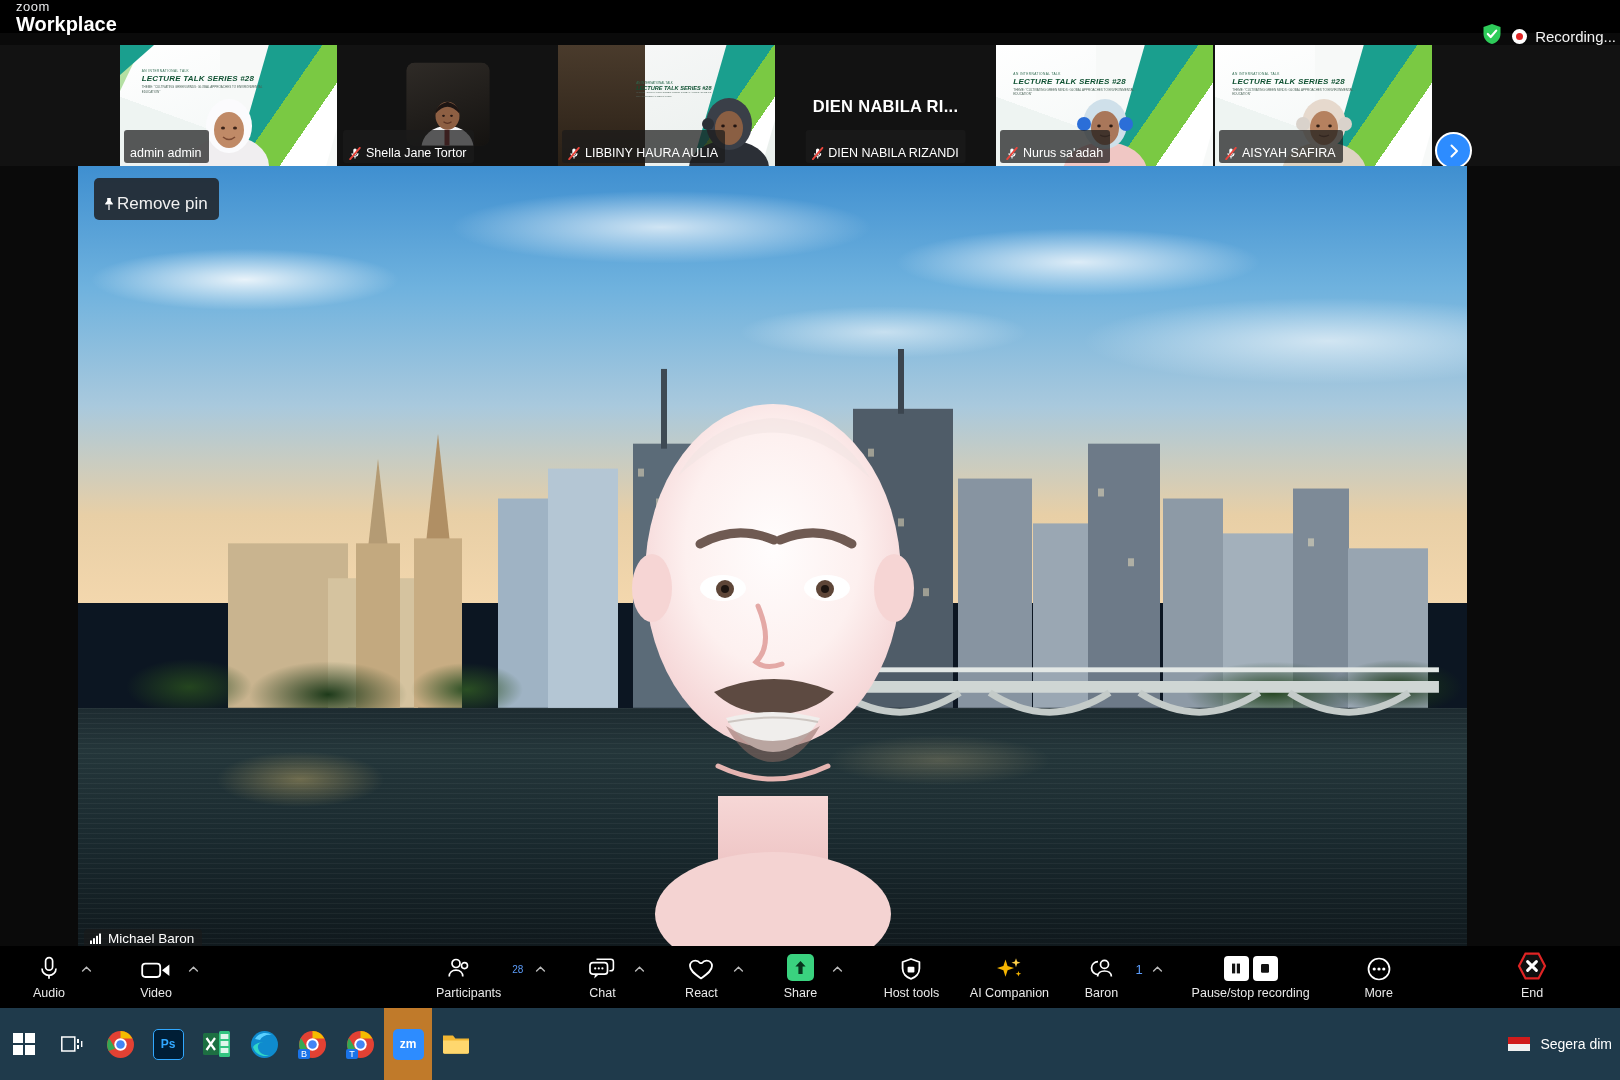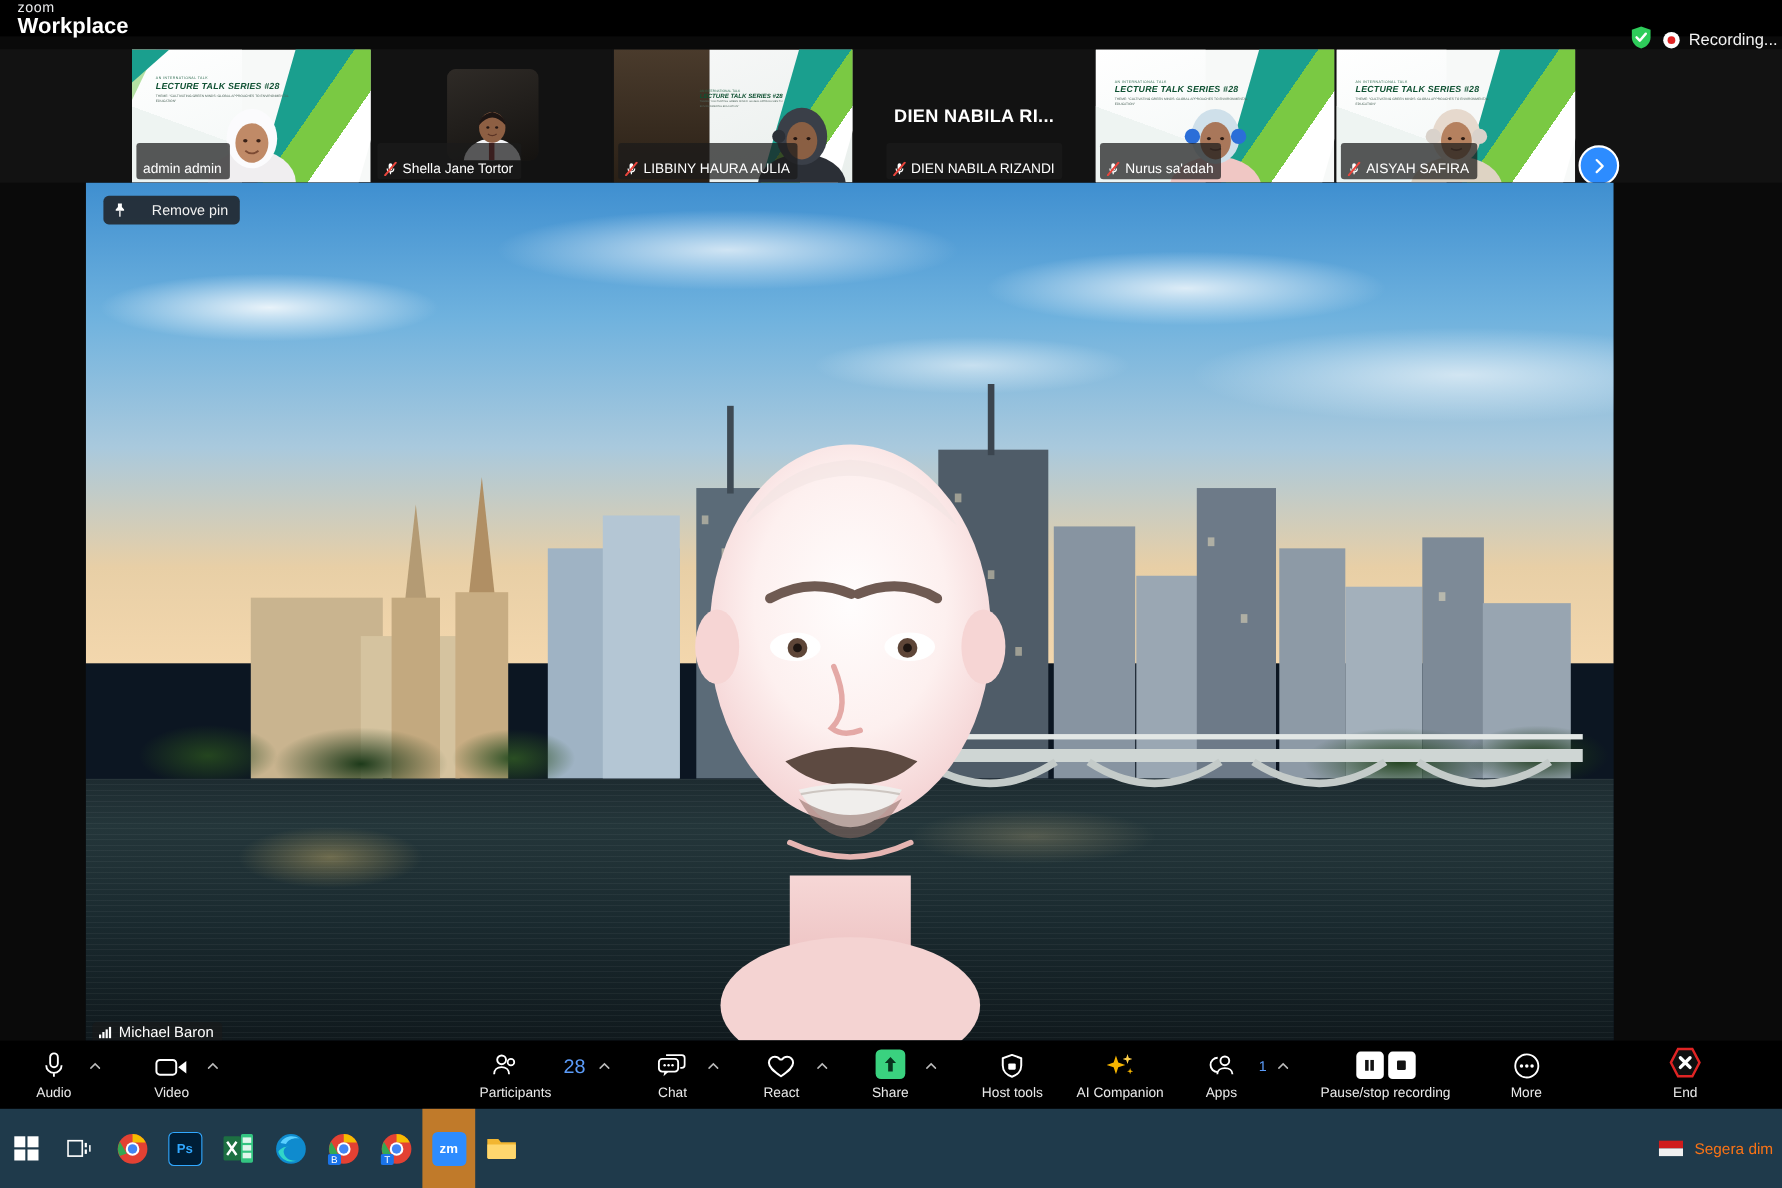--- a/index.html
+++ b/index.html
@@ -139,22 +139,22 @@
       radial-gradient(ellipse 120px 42px at 86% 84%, #22431e, rgba(0,0,0,0) 72%),
       radial-gradient(ellipse 90px 38px at 95% 80%, #1c3a19, rgba(0,0,0,0) 72%);
   }
   .bridge { position:absolute; right:2%; bottom:27%; width:46%; height:12%; }
 
   .speaker { position:absolute; left:50%; transform: translateX(-50%); bottom:0; width:330px; height:620px; }
 
   .remove-pin {
     position: absolute; left: 94px; top: 178px;
     background: rgba(32,33,36,.86); color:#f1f1f1;
-    border-radius: 5px; padding: 5px 11px 6px 9px; font-size: 13px;
-    display:flex; align-items:center; gap:23px; cursor:pointer;
+    border-radius: 5px; padding: 16px 11px 6px 9px; font-size: 17px;
+    display:flex; align-items:center; gap:2px; cursor:pointer;
   }
   .pin-ico { width: 12px; height: 14px; display:block; }
 
   .stage-name {
     position:absolute; left: 84px; top: 929px;
     background: rgba(26,26,26,.62); border-radius:4px;
     padding: 2px 8px 3px 6px; display:flex; align-items:center; gap:6px;
     color:#fff; font-size: 13.5px;
   }
 
@@ -167,21 +167,21 @@
     display:flex; flex-direction: column; align-items:center; justify-content:center;
     min-width: 54px; color:#e6e6e6; cursor:pointer; position:relative; padding: 0 4px;
   }
   .tool .glyph { height: 26px; display:flex; align-items:flex-end; justify-content:center; }
   .tool .lbl { font-size: 12.5px; color:#e9e9e9; margin-top: 5px; white-space:nowrap; }
   .caret { width:11px; height:11px; margin-left:2px; opacity:.85; }
   .tool-group { display:flex; align-items:flex-start; }
   .tool-group .caretbtn {
     display:flex; align-items:center; height:26px; padding:0 3px; cursor:pointer; margin-top:2px;
   }
-  .count-badge { color:#5b9bf8; font-size:18px; margin-left:4px; font-weight:400; }
+  .count-badge { color:#5b9bf8; font-size:10px; margin-left:4px; font-weight:400; }
   .count-badge.small { font-size:13px; }
   .share-sq {
     width: 27px; height:27px; background:#3ad27f; border-radius:5px;
     display:flex; align-items:center; justify-content:center;
   }
   .rec-ctrl { display:flex; align-items:center; gap:4px; }
   .rec-btn {
     width:25px; height:25px; background:#ffffff; border-radius:4px;
     display:flex; align-items:center; justify-content:center;
   }
@@ -201,21 +201,21 @@
     display:flex; align-items:center; gap:10px; padding: 0 6px 0 14px;
     position:relative; overflow:hidden; cursor:text;
   }
   .search-ico { width:17px; height:17px; flex:0 0 17px; }
   .search-ph { font-size:14px; color:#1b2b3a; flex:1 1 auto; white-space:nowrap; }
   .search-art { width:74px; height:48px; flex:0 0 74px; }
   .tb-ico { width:48px; height:72px; display:flex; align-items:center; justify-content:center; cursor:pointer; position:relative; }
   .tb-ico.active { background:#c07a2a; }
   .tb-ico .sq { width:31px; height:31px; border-radius:5px; display:flex; align-items:center; justify-content:center; color:#fff; font-size:12px; font-weight:700;}
   .tray { margin-left:auto; display:flex; align-items:center; gap:10px; padding-right:8px; }
-  .tray-text { color:#f97316; font-size:14px; white-space:nowrap; }
+  .tray-text { color:#ffffff; font-size:14px; white-space:nowrap; }
   .tray-flag { width:22px; height:16px; display:block; }
 </style>
 </head>
 <body>
 
 <div id="app">
 
   <div class="titlebar">
     <div class="brand">
       <span class="zoom-word">zoom</span>
@@ -663,21 +663,21 @@
 
     <div class="tool-group">
       <div class="tool">
         <span class="glyph">
           <svg width="30" height="24" viewBox="0 0 30 24">
             <path d="M12 4.6a5.2 5.2 0 1 0 0 13" fill="none" stroke="#ffffff" stroke-width="1.7"></path>
             <circle cx="18.5" cy="7.4" r="4" fill="none" stroke="#ffffff" stroke-width="1.7"></circle>
             <path d="M11.6 19.6c0-3.6 3.1-5.6 6.9-5.6s6.9 2 6.9 5.6" fill="none" stroke="#ffffff" stroke-width="1.7"></path>
           </svg>
         </span>
-        <span class="lbl">Apps</span>
+        <span class="lbl">Baron</span>
       </div>
       <div class="caretbtn">
         <span class="count-badge small">1</span>
         <svg class="caret" viewBox="0 0 11 11" style="margin-left:9px;">
           <path d="M1.6 7 L5.5 3.2 L9.4 7" stroke="#dcdcdc" stroke-width="1.4" fill="none" stroke-linecap="round"></path>
         </svg>
       </div>
     </div>
 
     <div style="width:20px;"></div>

